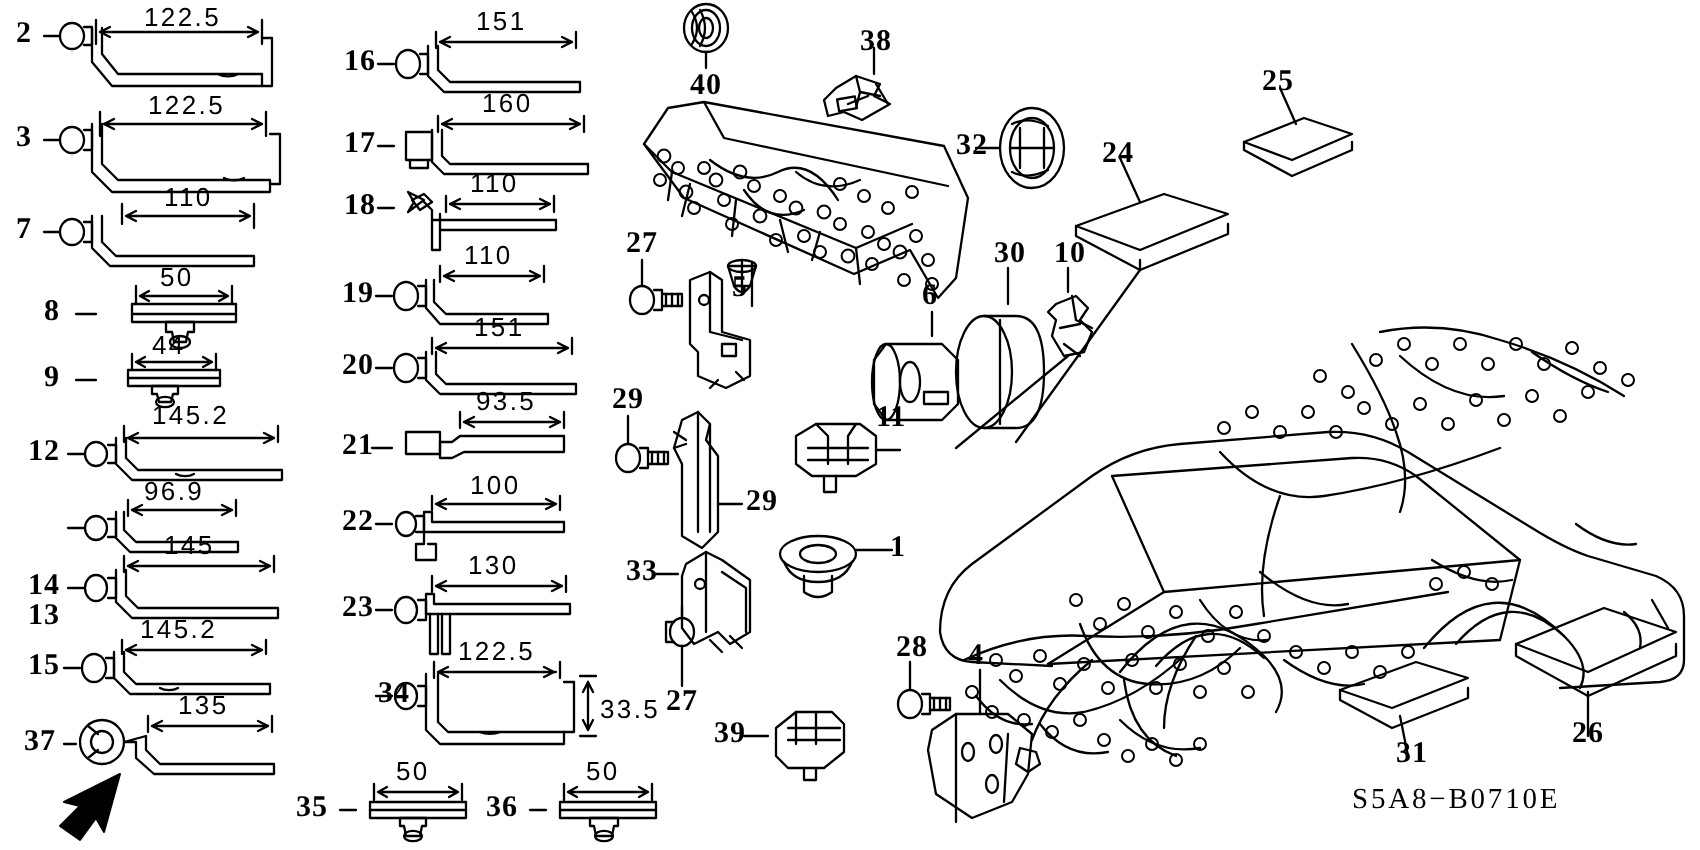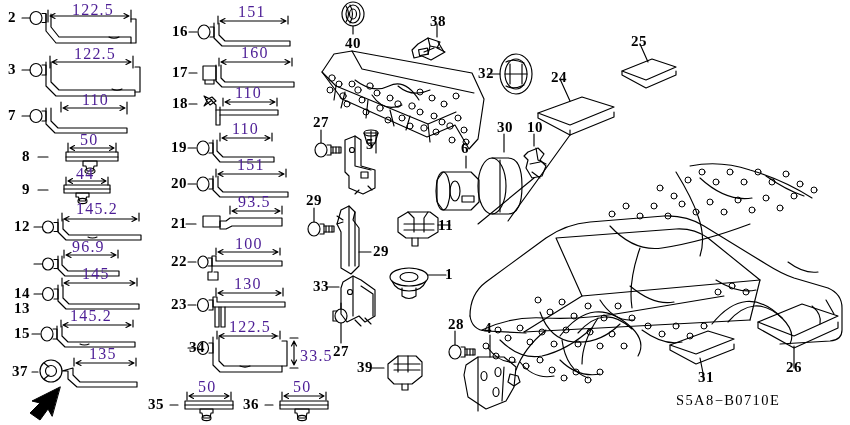--- a/index.html
+++ b/index.html
@@ -3,22 +3,22 @@
 <meta charset="utf-8">
 <style>
   html,body{margin:0;padding:0;background:#fff;}
   body{width:850px;height:425px;overflow:hidden;
        font-family:"Liberation Serif",serif;color:#000;}
   #sheet{position:relative;width:850px;height:425px;background:#fff;}
   svg{display:block;}
   .lbl{position:absolute;font-family:"Liberation Serif",serif;
        font-size:15px;font-weight:bold;color:#000;white-space:nowrap;
        letter-spacing:.5px;line-height:1;}
-  .dim{position:absolute;font-family:Liberation Serif, serif;
-       font-size:16px;color:#4c1d95;white-space:nowrap;letter-spacing:1.2px;
+  .dim{position:absolute;font-family:Liberation Sans, sans-serif;
+       font-size:13px;color:#000000;white-space:nowrap;letter-spacing:1.2px;
        line-height:1;}
   .fr{position:absolute;font-family:"Liberation Sans",sans-serif;
       font-size:17px;font-weight:bold;font-style:italic;color:#0369a1;
       letter-spacing:0;margin-top:42px;}
   .code{position:absolute;font-family:"Liberation Serif",serif;
         font-size:14.5px;color:#000;letter-spacing:1.4px;white-space:nowrap;}
 </style>
 </head>
 <body>
 
@@ -597,21 +597,21 @@
   <div class="lbl" style="left:148px; top:397px;">35</div>
   <div class="dim" style="left:198px; top:379px;">50</div>
   <div class="lbl" style="left:243px; top:397px;">36</div>
   <div class="dim" style="left:293px; top:379px;">50</div>
 
   <div class="lbl" style="left:345px; top:36px;">40</div>
   <div class="lbl" style="left:430px; top:14px;">38</div>
   <div class="lbl" style="left:313px; top:115px;">27</div>
   <div class="lbl" style="left:366px; top:137px;">5</div>
   <div class="lbl" style="left:461px; top:141px;">6</div>
-  <div class="lbl" style="left:438px; top:218px;">11</div>
+  <div class="lbl" style="left:438px; top:202px;">11</div>
   <div class="lbl" style="left:306px; top:193px;">29</div>
   <div class="lbl" style="left:373px; top:244px;">29</div>
   <div class="lbl" style="left:445px; top:267px;">1</div>
   <div class="lbl" style="left:313px; top:279px;">33</div>
   <div class="lbl" style="left:333px; top:344px;">27</div>
   <div class="lbl" style="left:357px; top:360px;">39</div>
   <div class="lbl" style="left:448px; top:317px;">28</div>
   <div class="lbl" style="left:484px; top:321px;">4</div>
 
   <div class="lbl" style="left:478px; top:66px;">32</div>

